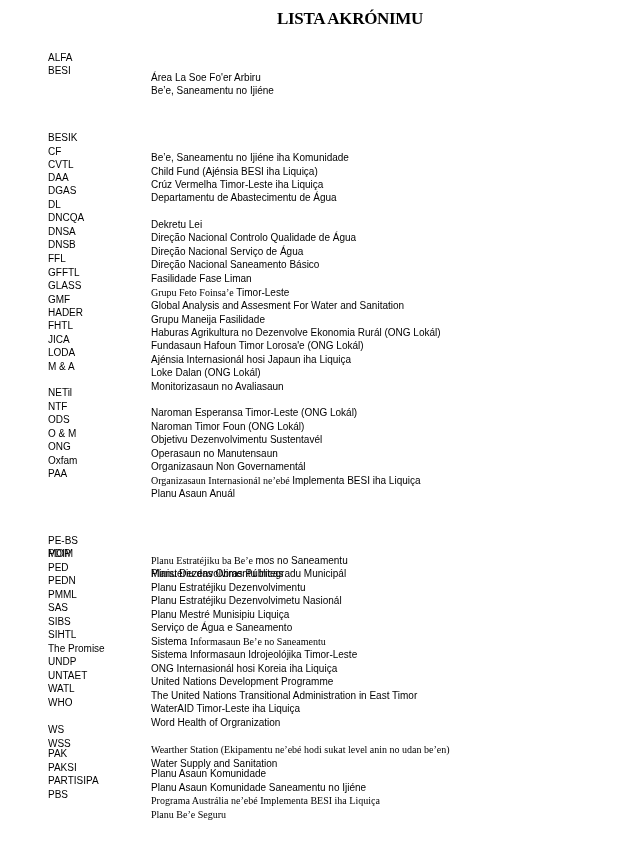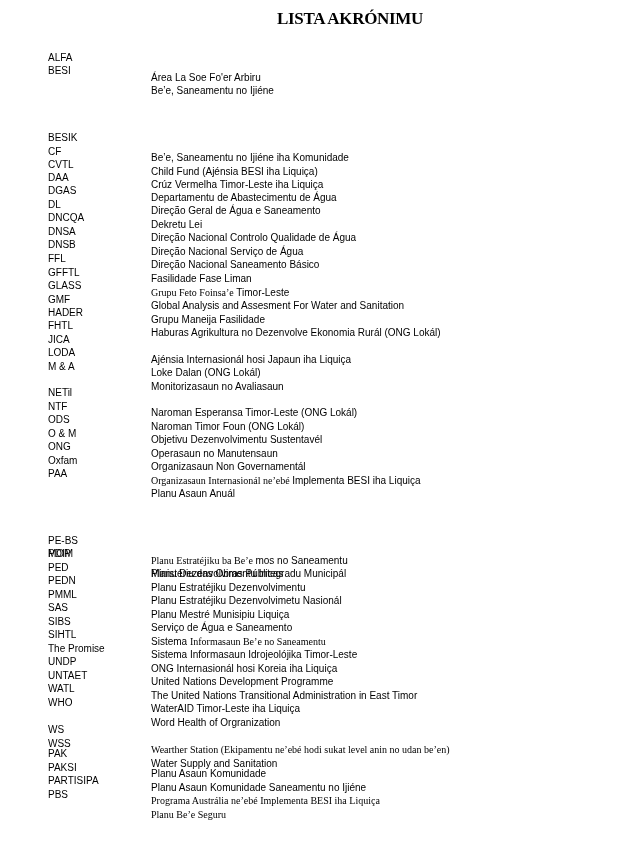--- a/index.html
+++ b/index.html
@@ -44,21 +44,20 @@
     <div class="row" style="top: 158px;">
       <span class="abbr">CVTL</span>
       <span class="def">Crúz Vermelha Timor-Leste iha Liquiça</span>
     </div>
     <div class="row" style="top: 171px;">
       <span class="abbr">DAA</span>
       <span class="def">Departamentu de Abastecimentu de Água</span>
     </div>
     <div class="row" style="top: 184px;">
       <span class="abbr">DGAS</span>
-      <span class="def">Direção Geral de Água e Saneamento</span>
     </div>
     <div class="row" style="top: 198px;">
       <span class="abbr">DL</span>
       <span class="def">Dekretu Lei</span>
     </div>
     <div class="row" style="top: 211px;">
       <span class="abbr">DNCQA</span>
       <span class="def">Direção Nacional Controlo Qualidade de Água</span>
     </div>
     <div class="row" style="top: 225px;">
@@ -84,20 +83,21 @@
     <div class="row" style="top: 293px;">
       <span class="abbr">GMF</span>
       <span class="def">Grupu Maneija Fasilidade</span>
     </div>
     <div class="row" style="top: 306px;">
       <span class="abbr">HADER</span>
       <span class="def">Haburas Agrikultura no Dezenvolve Ekonomia Rurál (ONG Lokál)</span>
     </div>
     <div class="row" style="top: 319px;">
       <span class="abbr">FHTL</span>
+      <span class="def">Fundasaun Hafoun Timor Lorosa'e (ONG Lokál)</span>
     </div>
     <div class="row" style="top: 333px;">
       <span class="abbr">JICA</span>
       <span class="def">Ajénsia Internasionál hosi Japaun iha Liquiça</span>
     </div>
     <div class="row" style="top: 346px;">
       <span class="abbr">LODA</span>
       <span class="def">Loke Dalan (ONG Lokál)</span>
     </div>
     <div class="row" style="top: 360px;">

